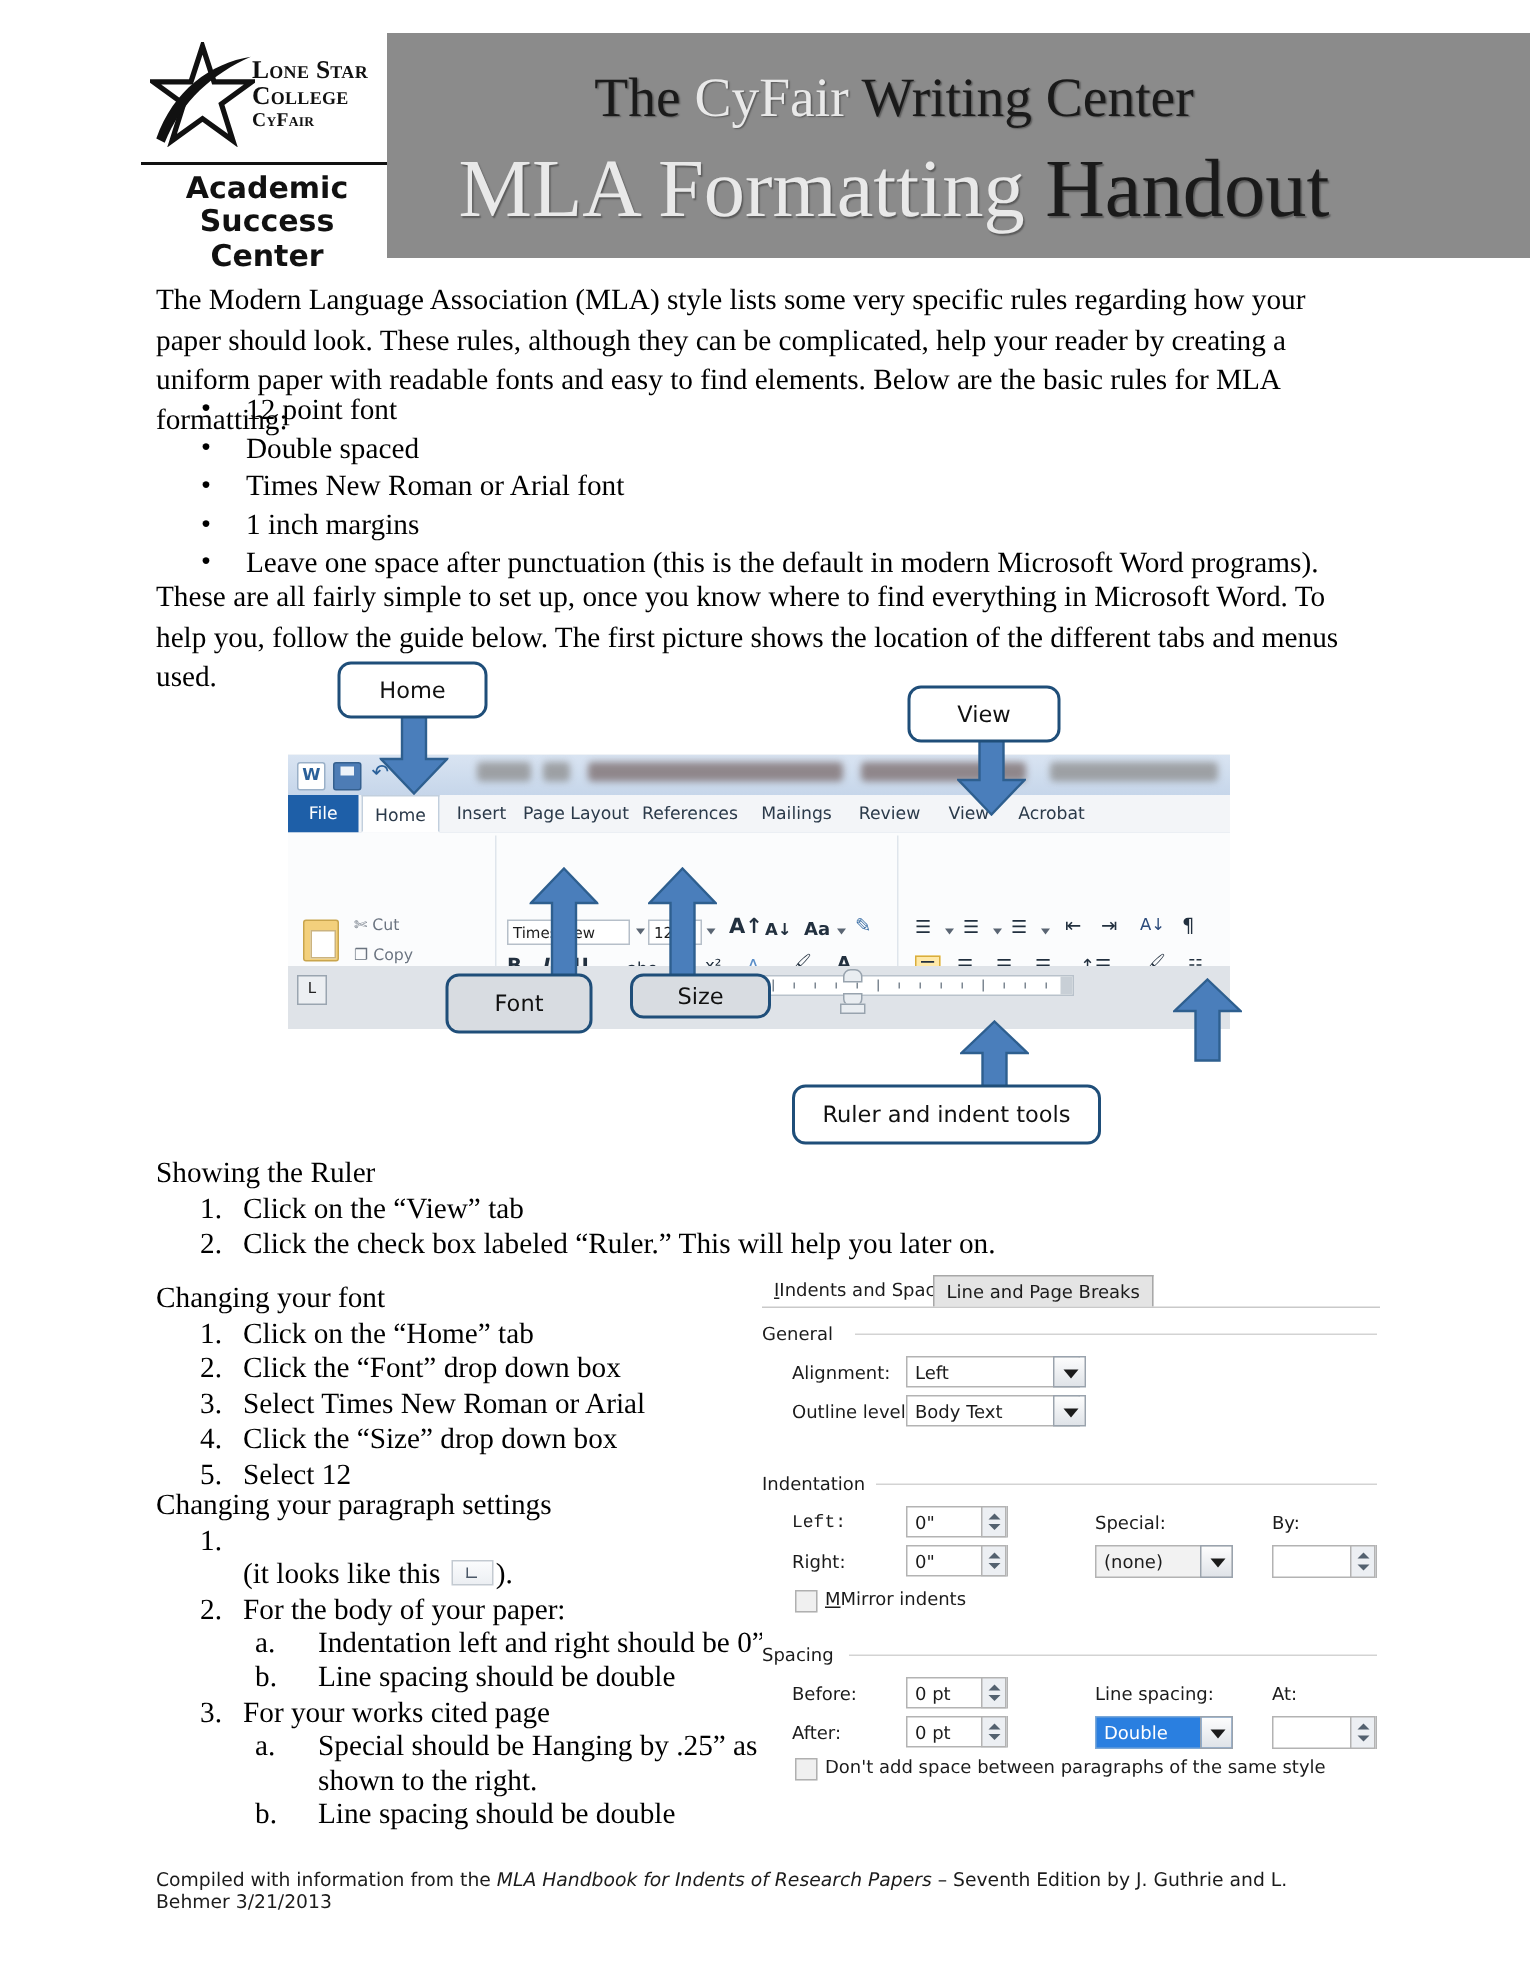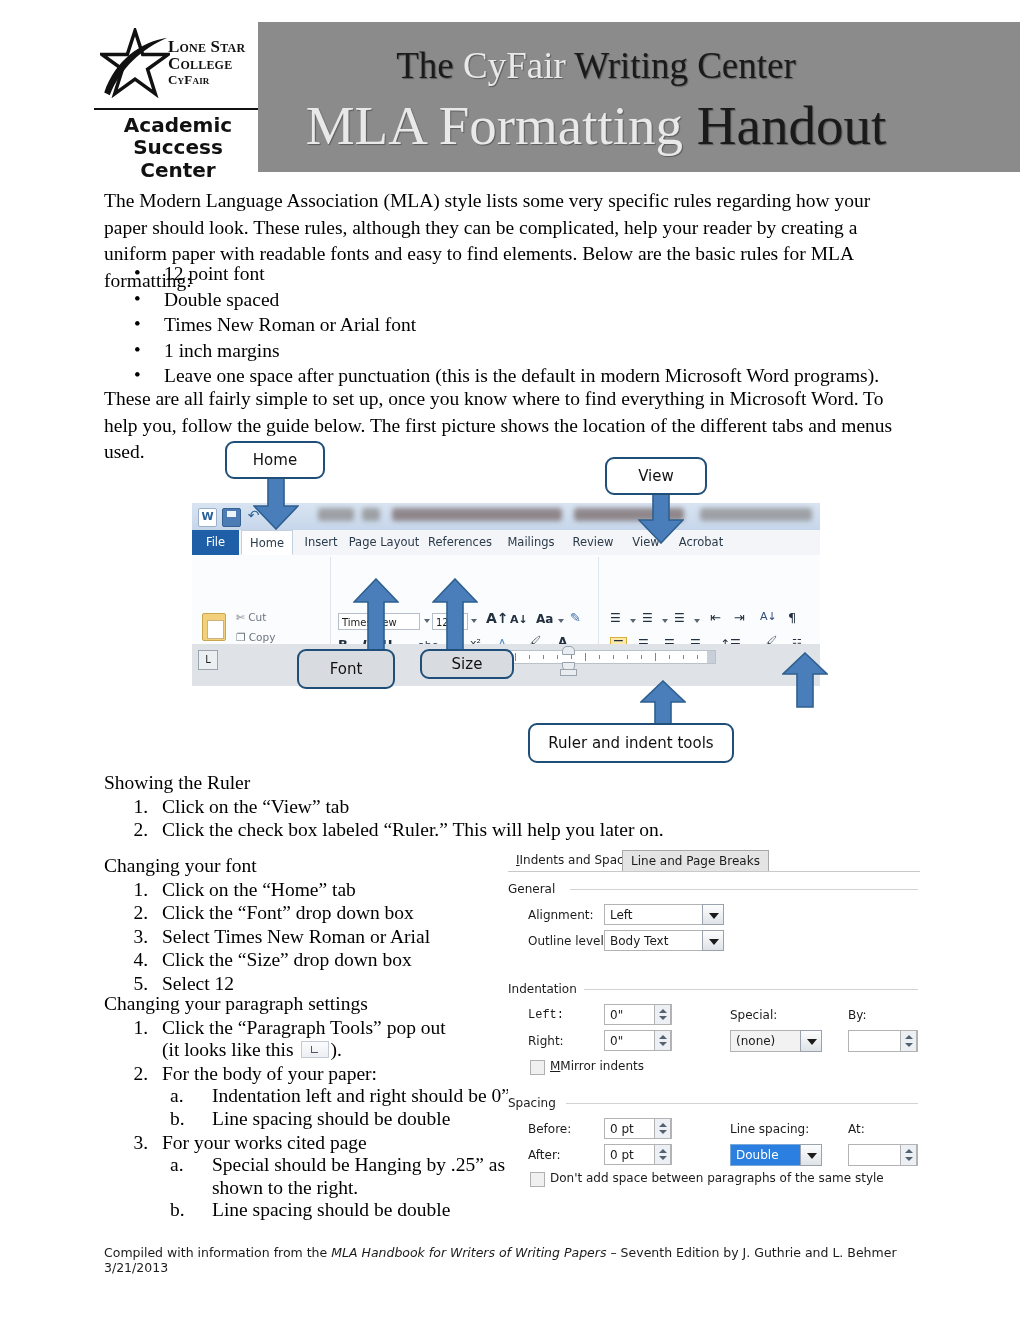--- a/index.html
+++ b/index.html
@@ -358,21 +358,21 @@
       <li><span class="n">4.</span><span>Click the “Size” drop down box</span></li>
       <li><span class="n">5.</span><span>Select 12</span></li>
     </ol>
   </div>
 
   <div class="sec" style="left:104px;top:993px;width:420px;">
     <div class="h">Changing your paragraph settings</div>
     <ol class="num">
       <li>
         <span class="n">1.</span>
-        <span>Click the “Paragraph Tools” pop out</span><br>
+        <br>
         <span>(it looks like this </span><span class="inline-icon"></span><span>).</span>
       </li>
       <li>
         <span class="n">2.</span>
         <span>For the body of your paper:</span>
         <ol class="alpha">
           <li><span class="n">a.</span><span>Indentation left and right should be 0”</span></li>
           <li><span class="n">b.</span><span>Line spacing should be double</span></li>
         </ol>
       </li>
@@ -467,15 +467,15 @@
     <div class="fld" style="left:340px;top:294px;width:70px;height:22px;"></div>
     <div class="spin" style="left:392px;top:294px;height:22px;">
         <i class="up"></i>
         <i class="dn"></i>
       </div>
 
     <div class="ckbox" style="left:22px;top:322px;"></div>
     <div class="lab" style="left:42px;top:321px;">Don't add space between paragraphs of the same style</div>
   </div>
 
-  <div class="footer"><span>Compiled with information from the </span><i>MLA Handbook for Writers of Writing Papers</i><span> – Seventh Edition by J. Guthrie and L. Behmer 3/21/2013</span></div>
+  <div class="footer"><span>Compiled with information from the </span><i>MLA Handbook for Indents of Research Papers</i><span> – Seventh Edition by J. Guthrie and L. Behmer 3/21/2013</span></div>
 
 </div>
 
 </body></html>

